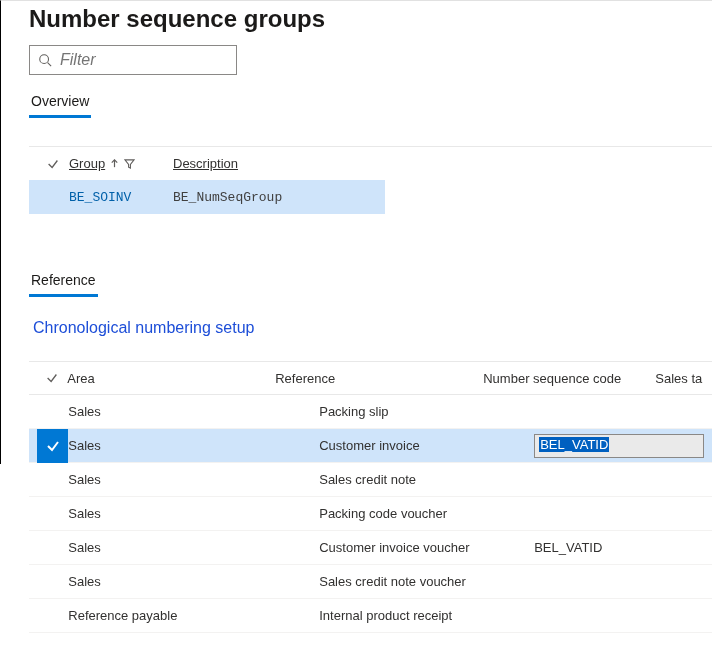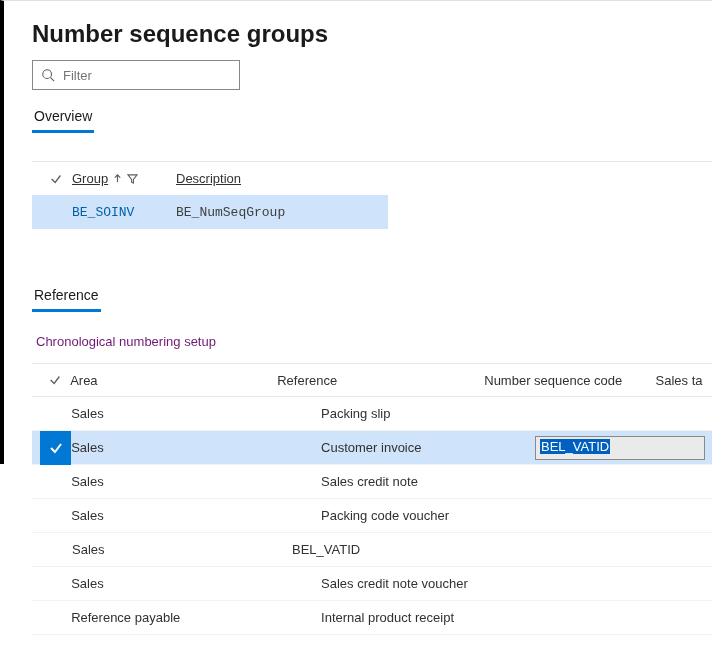--- a/index.html
+++ b/index.html
@@ -8,22 +8,22 @@
     font-family: "Segoe UI", Arial, sans-serif;
     font-size: 13px;
     color: #323130;
     background: #fff;
     width: 712px;
     height: 660px;
     overflow: hidden;
   }
   .page {
     border-top: 1px solid #e1e1e1;
-    border-left: 4px solid #000000;
-    padding: 19px 0 0 28px;
+    border-left: 1px solid #000000;
+    padding: 4px 0 0 28px;
     width: 712px;
     height: 464px;
   }
   h1 {
     font-size: 24px;
     font-weight: 600;
     margin: 0 0 12px 0;
     color: #1b1a19;
   }
   .filter-box {
@@ -32,21 +32,22 @@
     border: 1px solid #8a8886;
     display: flex;
     align-items: center;
     padding: 0 8px;
     gap: 6px;
     margin-bottom: 14px;
   }
   .filter-box .ficon svg { width: 14px; height: 14px; display: block; }
   .filter-box input {
     border: none; outline: none;
-    font-size: 13px;
+    font-size: 16px;
+    font-style: italic;
     color: #a16207;
     width: 100%;
     background: transparent;
   }
   .tab {
     display: inline-block;
     font-size: 14px;
     padding: 4px 2px 6px 2px;
     border-bottom: 3px solid #0078d4;
     color: #1b1a19;
@@ -81,23 +82,23 @@
   .ov-row .desc-cell { color: #404040; }
   .ref-heading {
     display: inline-block;
     font-size: 14px;
     padding: 4px 2px 6px 2px;
     border-bottom: 3px solid #0078d4;
     color: #1b1a19;
     margin-top: 54px;
   }
   .subsection-title {
-    color: #701a75;
-    font-size: 13px;
-    margin: 22px 0 14px 4px;
+    color: #1d4ed8;
+    font-size: 16px;
+    margin: 22px 0 24px 4px;
   }
   .ref-header {
     display: flex;
     align-items: center;
     border-top: 1px solid #e8e8e8;
     border-bottom: 1px solid #e8e8e8;
     height: 34px;
     padding-left: 8px;
   }
   .ref-header .check-col { width:32px; display:flex; justify-content:center;}
@@ -233,20 +234,21 @@
       </div>
       <div class="ref-row">
         <div class="check-col"></div>
         <div class="c-area">Sales</div>
         <div class="c-ref">Packing code voucher</div>
         <div class="c-nsc"></div>
       </div>
       <div class="ref-row">
         <div class="check-col"></div>
         <div class="c-area">Sales</div>
+        <div class="c-ref">Customer invoice voucher</div>
         <div class="c-nsc">BEL_VATID</div>
       </div>
       <div class="ref-row">
         <div class="check-col"></div>
         <div class="c-area">Sales</div>
         <div class="c-ref">Sales credit note voucher</div>
         <div class="c-nsc"></div>
       </div>
       <div class="ref-row">
         <div class="check-col"></div>

